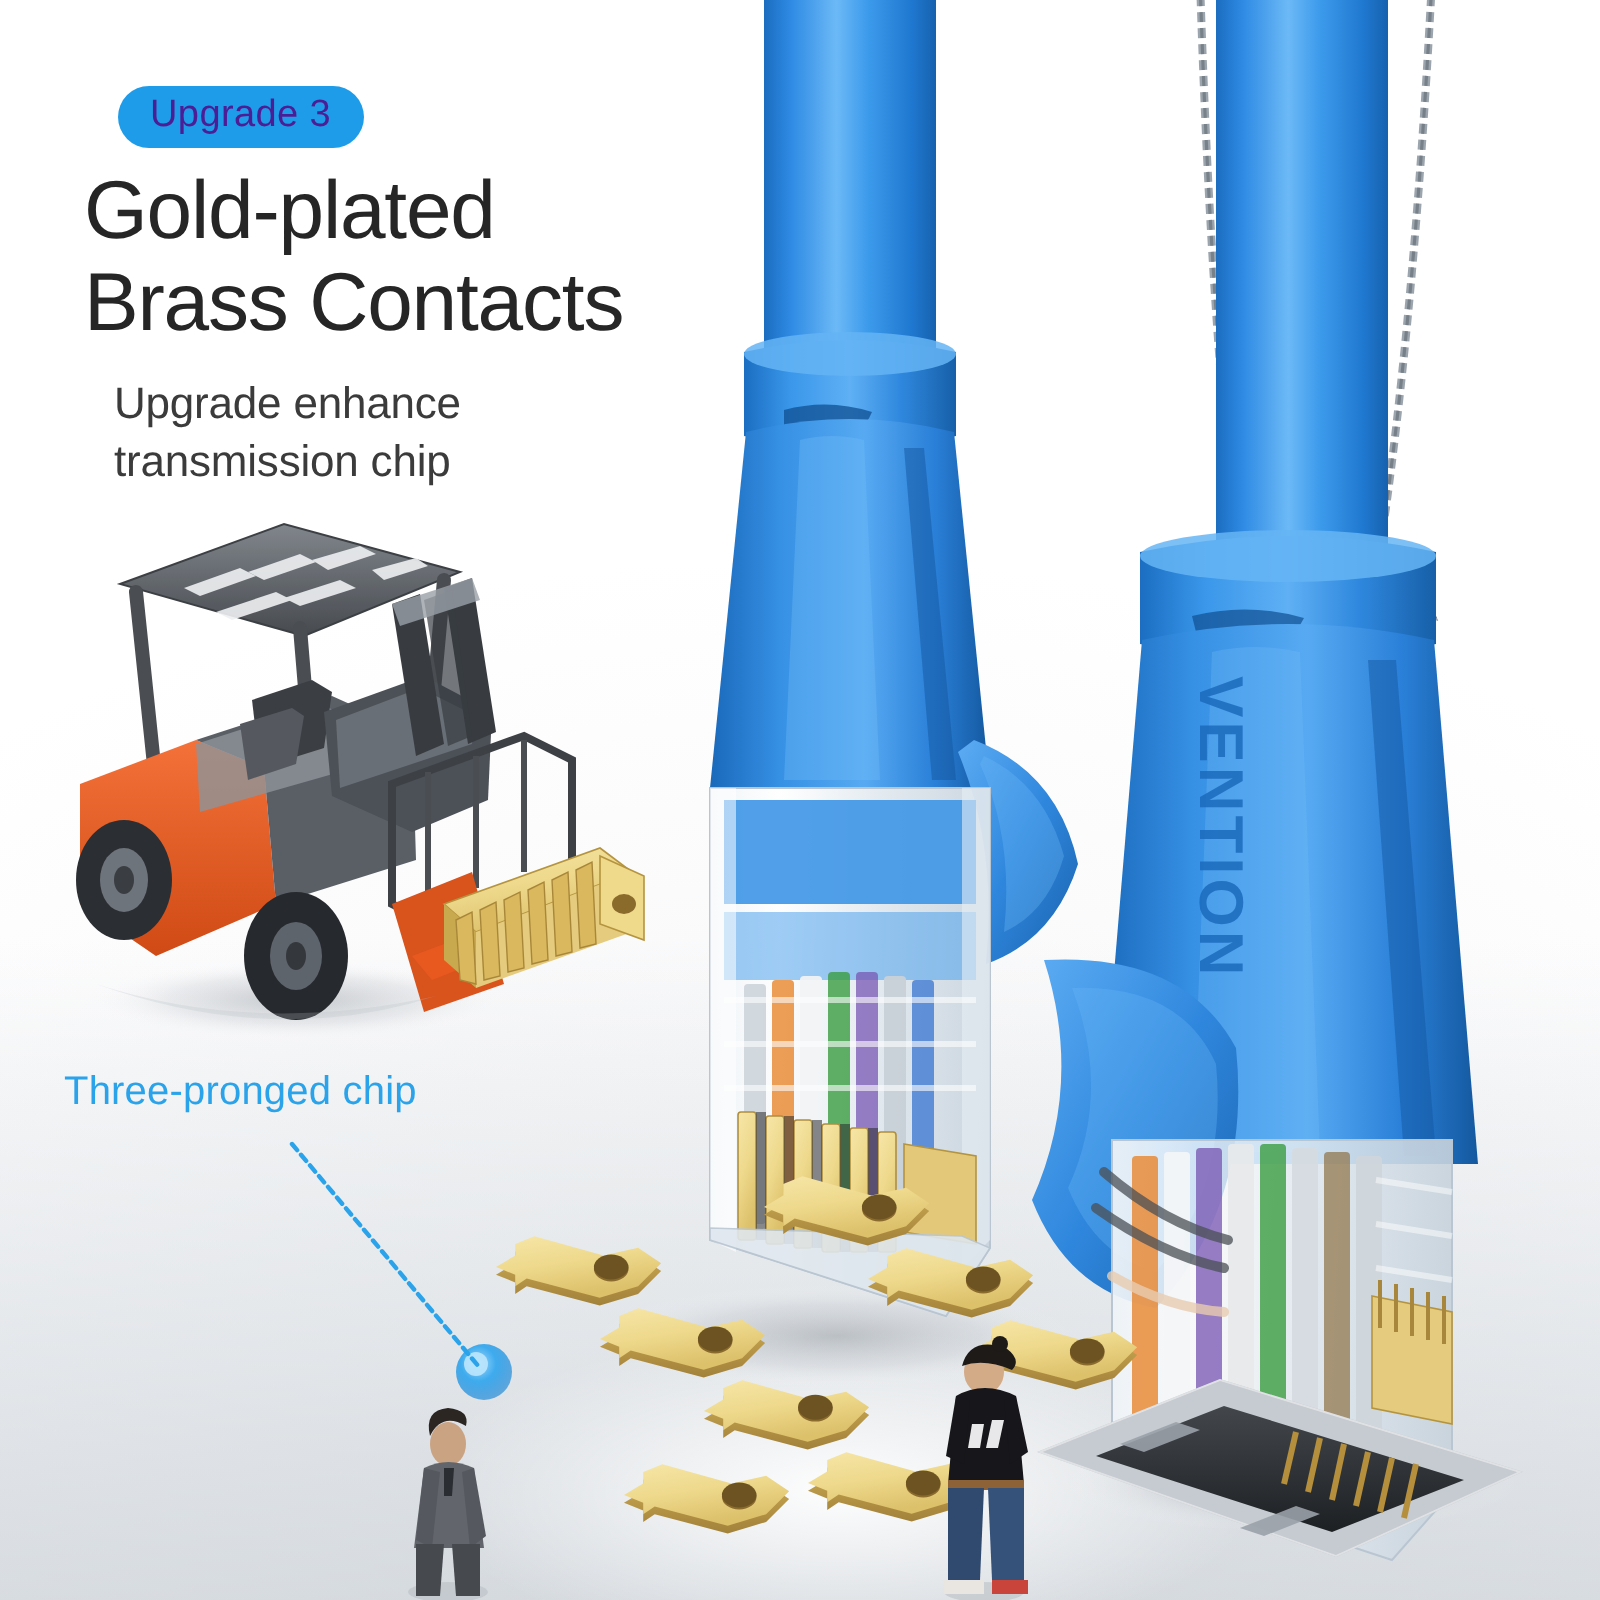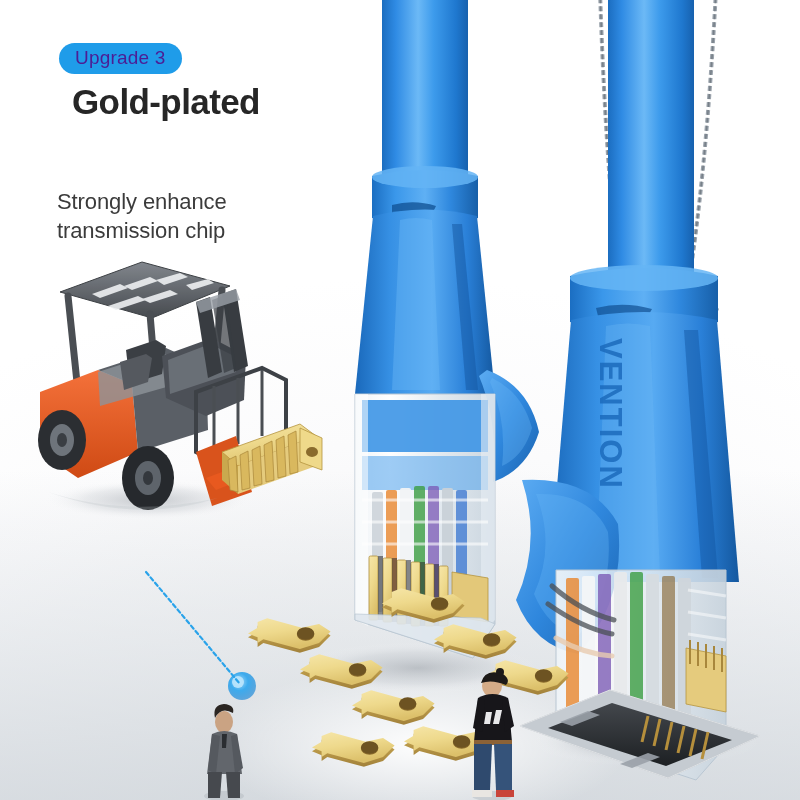--- a/index.html
+++ b/index.html
@@ -18,22 +18,22 @@
     background:linear-gradient(180deg,rgba(222,226,230,0) 0%,rgba(216,221,226,.55) 55%,rgba(205,211,217,.75) 100%);
     pointer-events:none;}
   .floor-glow{position:absolute;left:120px;bottom:-60px;width:600px;height:230px;
     background:radial-gradient(50% 50% at 50% 50%,rgba(255,255,255,.95) 0%,rgba(255,255,255,0) 70%);
     pointer-events:none;}
 
   
   .badge{position:absolute;left:59px;top:43px;
     background:#1f9ce9;color:#4c1d95;border-radius:999px;
     padding:5px 16px 7px 16px;font-size:19px;line-height:1;letter-spacing:.2px;}
-  .headline{position:absolute;left:72px;top:82px;width:340px;
-    color:#262626;font-weight:bold;font-size:35px;line-height:1.13;
+  .headline{position:absolute;left:42px;top:82px;width:340px;
+    color:#262626;font-weight:normal;font-size:41px;line-height:1.13;
     letter-spacing:-.6px;}
   .headline .l2{display:block;}
   .subtitle{position:absolute;left:57px;top:188px;width:300px;
     color:#3b3b3b;font-size:22px;line-height:1.31;letter-spacing:-.1px;}
   .subtitle .l2{display:block;}
 
   .callout{position:absolute;left:32px;top:535px;color:#2aa3ea;
     font-size:20px;letter-spacing:.1px;white-space:nowrap;}
 
   
@@ -456,21 +456,23 @@
       <path d="M472 790 l20 0 l0 7 l-20 0 Z" fill="#e9e6e2"></path>
       <path d="M496 790 l18 0 l0 7 l-18 0 Z" fill="#c9443a"></path>
     </g>
 
   </svg>
 
   <div class="badge">Upgrade 3</div>
 
   <div class="headline">
     <span>Gold-plated</span>
+    <span class="l2">Brass Contacts</span>
   </div>
 
   <div class="subtitle">
-    <span>Strongly enhance</span>
+    <span>Upgrade enhance</span>
     <span class="l2">transmission chip</span>
   </div>
 
+  <div class="callout">Three-pronged chip</div>
 
 </div>
 
 </body></html>

